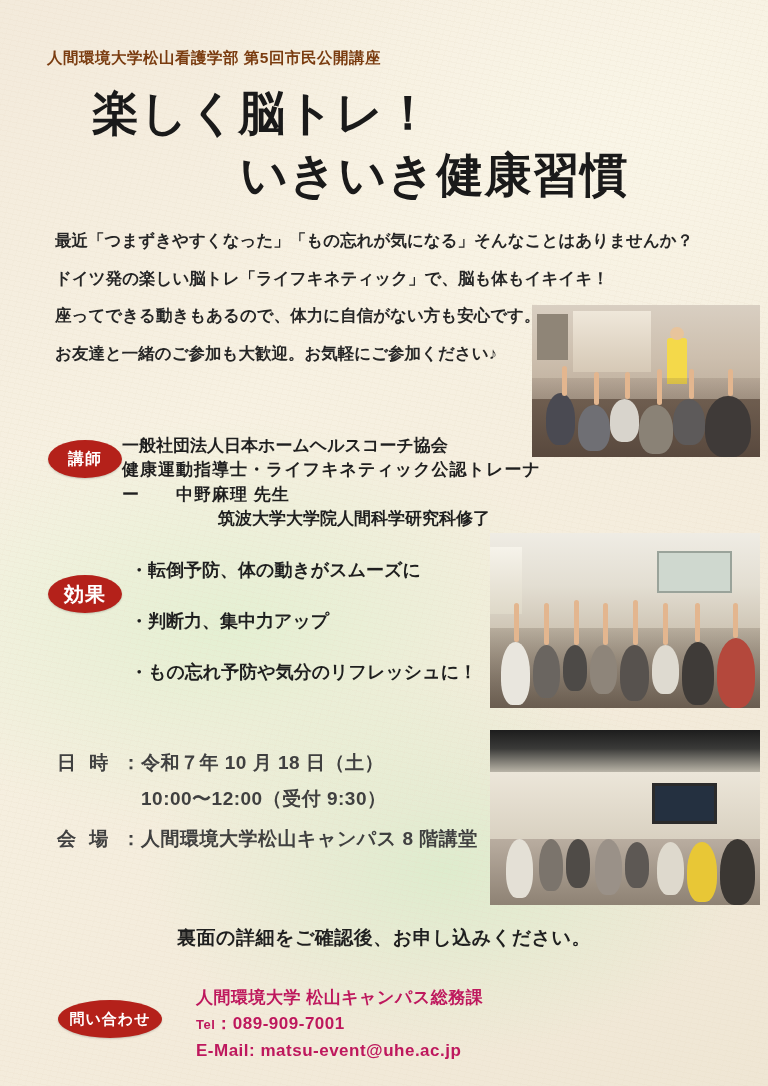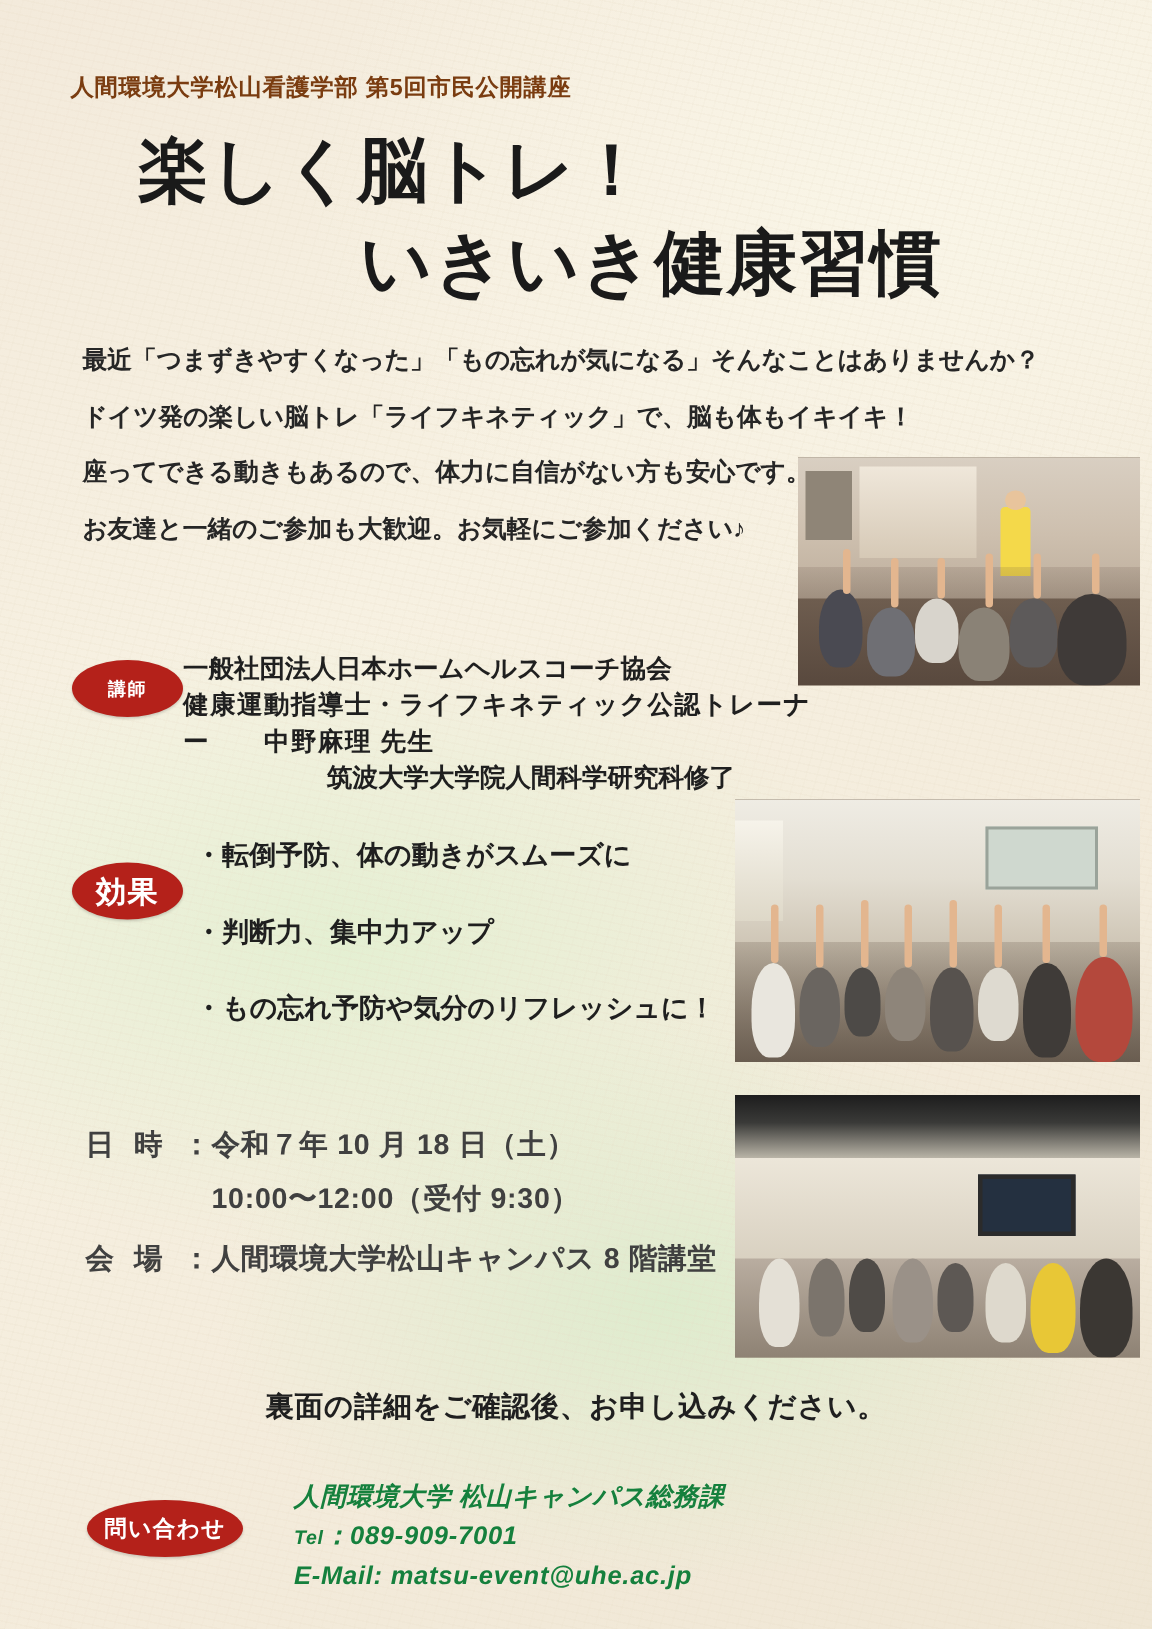--- a/index.html
+++ b/index.html
@@ -133,21 +133,21 @@
     background: #b4211a;
     color: #fff;
     border-radius: 50%;
     display: flex;
     align-items: center;
     justify-content: center;
     font-weight: bold;
     letter-spacing: 1px;
     box-shadow: 0 1px 2px rgba(0,0,0,.18);
   }
-  .badge-lecturer { left: 48px; top: 440px; width: 74px; height: 38px; font-size: 12px; }
+  .badge-lecturer { left: 48px; top: 440px; width: 74px; height: 38px; font-size: 16px; }
   .badge-effect   { left: 48px; top: 575px; width: 74px; height: 38px; font-size: 20px; }
   .badge-contact  { left: 58px; top: 1000px; width: 104px; height: 38px; font-size: 15px; }
 
   
   .lecturer {
     position: absolute;
     left: 122px;
     top: 434px;
     width: 420px;
     font-size: 17px;
@@ -199,23 +199,22 @@
     letter-spacing: .5px;
   }
 
   
   .contact {
     position: absolute;
     left: 196px;
     top: 985px;
     font-size: 17px;
     font-weight: bold;
-    color: #15803d;
+    color: #be185d;
     line-height: 1.55;
-    font-style: italic;
   }
   .contact .ln { white-space: nowrap; letter-spacing: .5px; }
   .contact .tel-label { font-size: 13px; }
 </style>
 </head>
 <body>
 
 <div class="poster">
   <div class="grain"></div>
 </div>

